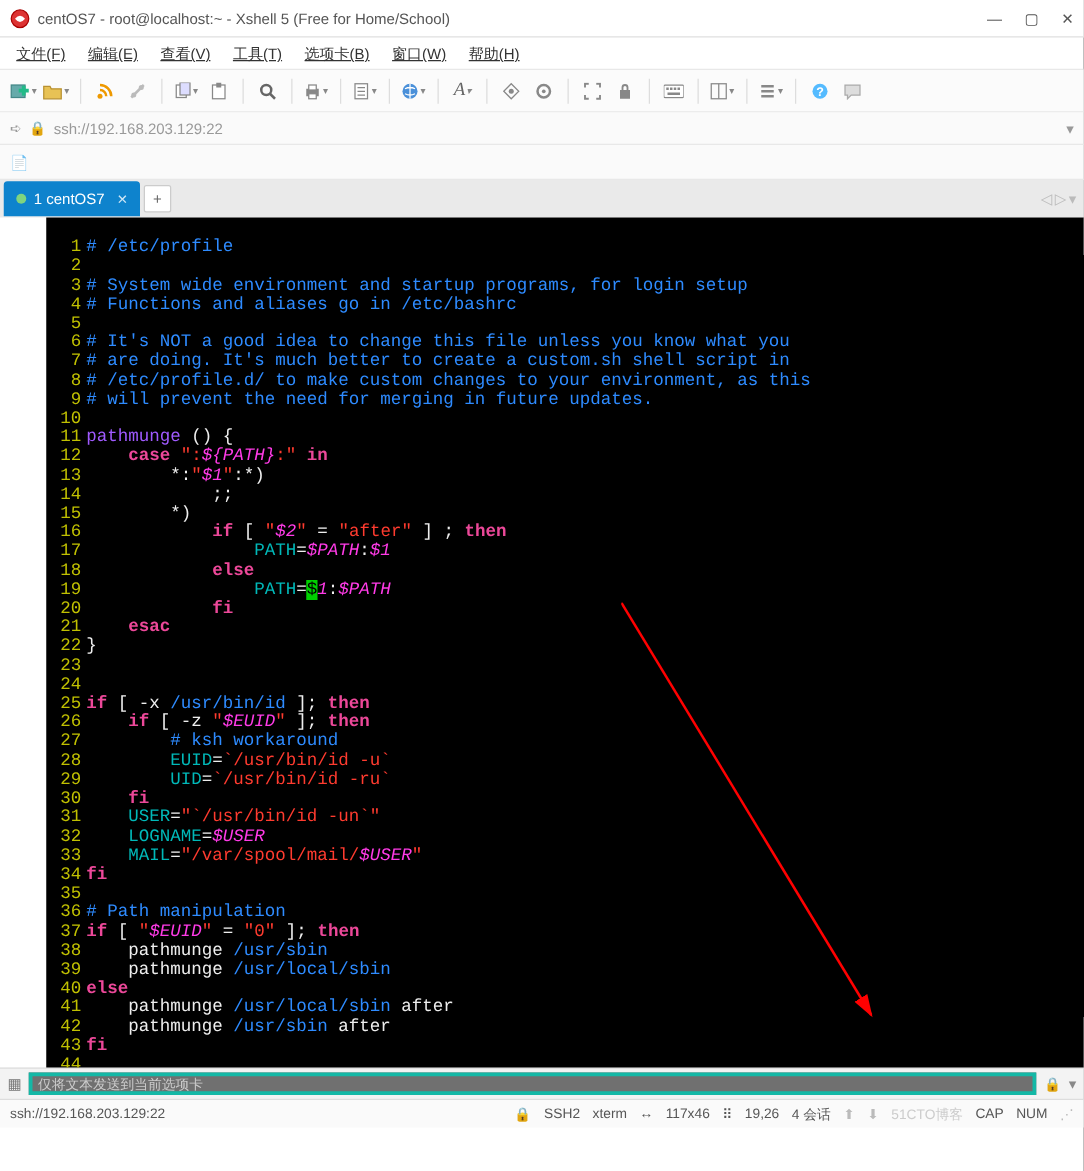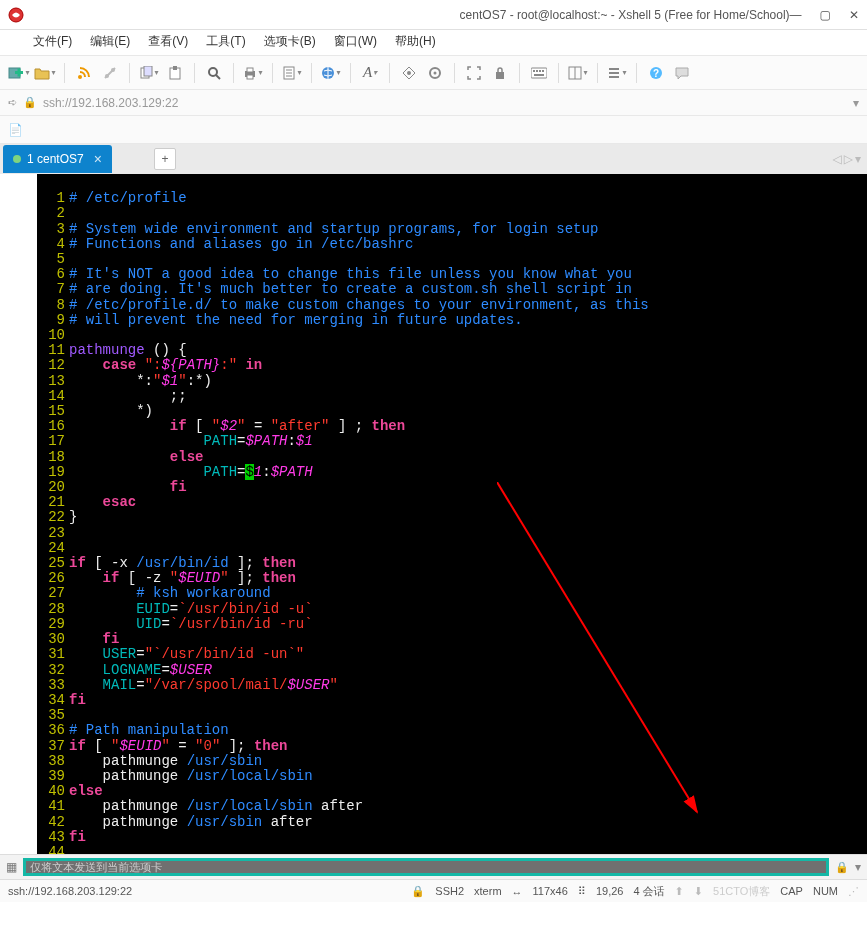--- a/index.html
+++ b/index.html
@@ -1,31 +1,31 @@
 <!DOCTYPE html>
 <html><head>
 <meta charset="utf-8">
 <style>
 * { box-sizing: border-box; margin: 0; padding: 0; }
 body { font-family: "Microsoft YaHei", Arial, sans-serif; font-size: 12px; background: #fff; width: 867px; height: 937px; overflow: hidden; position: relative; }
 .titlebar { height: 30px; background: #fff; display: flex; align-items: center; padding: 0 8px; border-bottom: 1px solid #e0e0e0; }
 .titlebar .icon { width: 16px; height: 16px; margin-right: 6px; }
-.titlebar .title { flex: 1; color: #555; font-size: 12px; text-align: right; }
+.titlebar .title { flex: 1; color: #555; font-size: 12px; }
 .titlebar .winbtns { display: flex; gap: 18px; color: #555; }
-.menubar { height: 26px; display: flex; align-items: flex-start; padding: 0 28px; gap: 8px; border-bottom: 1px solid #e8e8e8; color: #333; }
+.menubar { height: 26px; display: flex; align-items: flex-end; padding: 0 8px; gap: 8px; border-bottom: 1px solid #e8e8e8; color: #333; text-decoration: underline; }
 .menubar span { padding: 3px 5px; }
 .toolbar { height: 34px; display: flex; align-items: center; padding: 0 8px; gap: 4px; border-bottom: 1px solid #e8e8e8; background: #fbfbfb; }
 .tbtn { width: 22px; height: 22px; display: flex; align-items: center; justify-content: center; color: #666; border-radius: 2px; }
 .tsep { width: 1px; height: 20px; background: #ddd; margin: 0 4px; }
 .addressbar { height: 26px; display: flex; align-items: center; padding: 0 8px; gap: 6px; border-bottom: 1px solid #e8e8e8; color: #999; background: #fafafa; }
 .addressbar .lock { font-size: 11px; }
 .addressbar .addr { flex: 1; color: #999; }
 .addressbar .chev { color: #999; }
 .infobar { height: 28px; display: flex; align-items: center; padding: 0 8px; gap: 6px; border-bottom: 1px solid #e8e8e8; color: #888; background: #fafafa; }
-.tabbar { height: 30px; display: flex; align-items: center; background: #eaeaea; padding-left: 3px; gap: 39px; }
+.tabbar { height: 30px; display: flex; align-items: center; background: #eaeaea; padding-left: 3px; }
 .tab { height: 28px; display: flex; align-items: center; padding: 0 10px; gap: 6px; border-radius: 3px 3px 0 0; }
 .tab.active { background: #0e83cd; color: #fff; }
 .tab .dot { width: 8px; height: 8px; background: #7fd47f; border-radius: 50%; }
 .tab .x { font-size: 14px; opacity: .8; margin-left: 4px;}
 .newtab { width: 22px; height: 22px; background: #fff; border: 1px solid #ccc; display: flex; align-items: center; justify-content: center; margin-left: 3px; border-radius: 2px; color: #666; }
 .tabbar .spacer { flex: 1; }
 .tabbar .nav { color: #bbb; padding: 0 6px; display:flex; gap:2px; }
 .terminal { background: #000; color: #eee; font-family: "Consolas","Courier New",monospace; font-size: 14px; line-height: 15.2px; padding: 2px 0 2px 4px; height: 680px; overflow: hidden; white-space: pre; position: relative; margin-left: 37px; }
 .gut { display: inline-block; width: 24px; text-align: right; color: #c0c000; margin-right: 4px; }
 .cmt { color: #2e8bff; }

